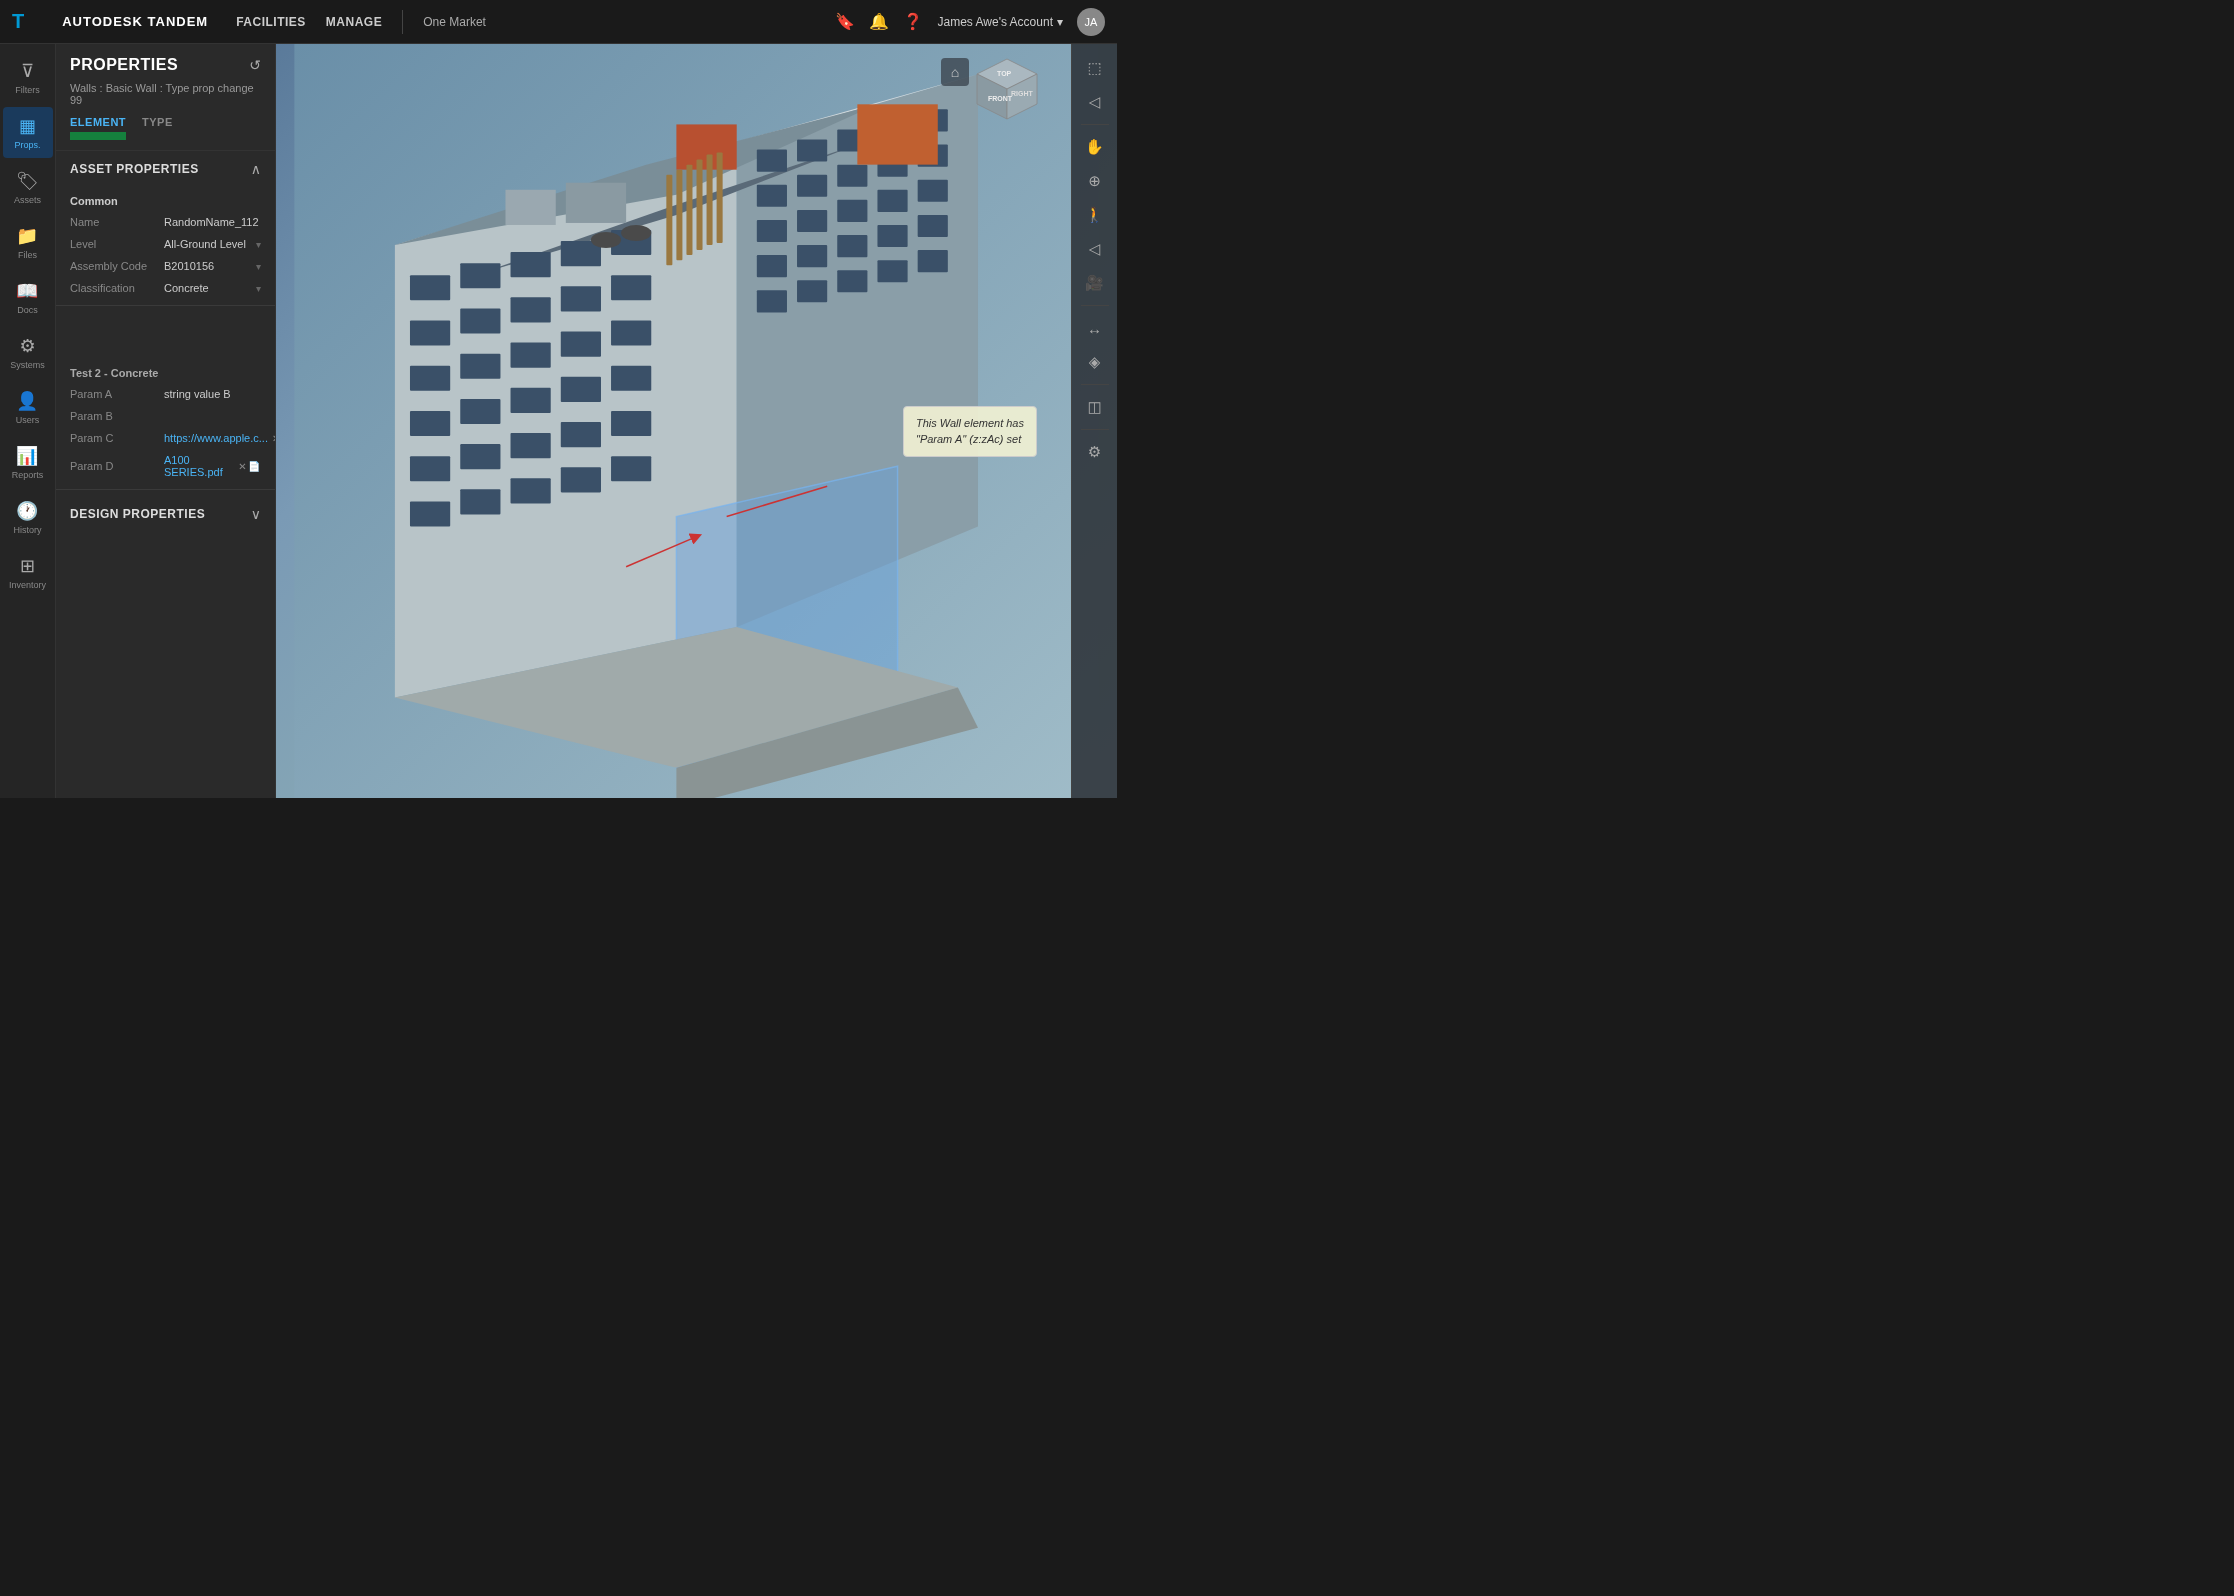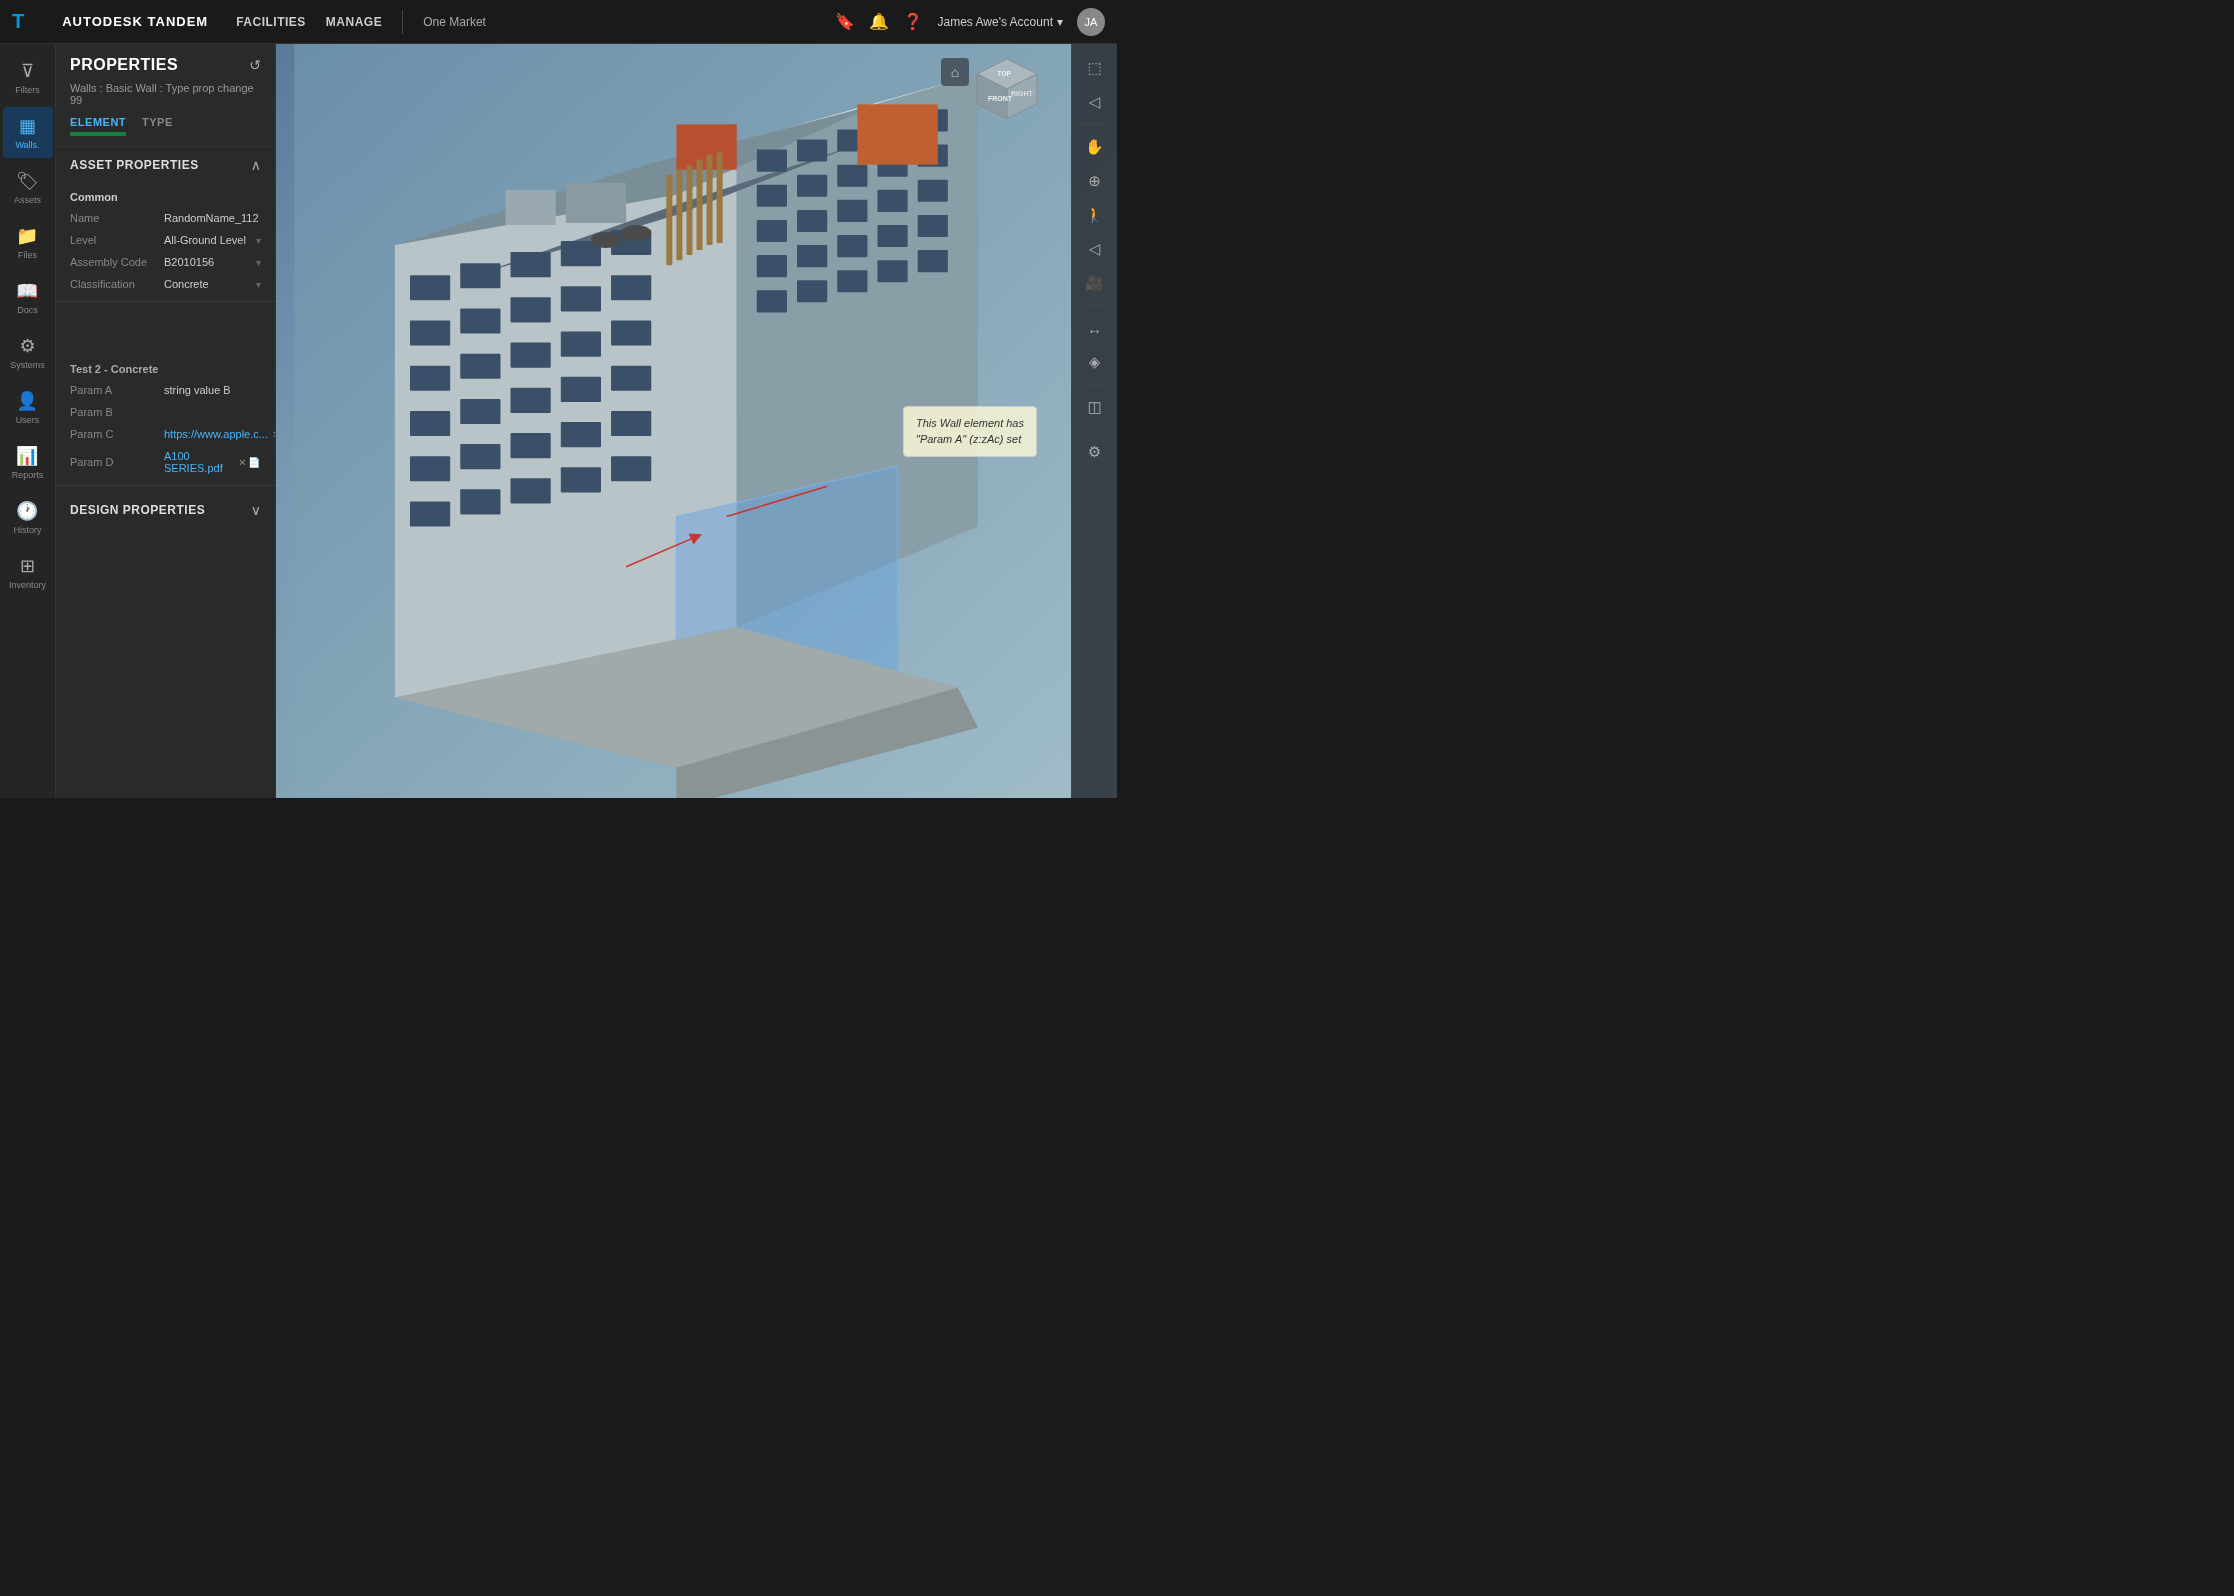--- a/index.html
+++ b/index.html
@@ -35,21 +35,21 @@
     .sidebar-item .label { font-size: 9px; color: #888; text-align: center; }
     .sidebar-item.active .label { color: #4ab4f5; }
 
     
     .props-panel { width: 220px; background: #2a2a2a; border-right: 1px solid #333; display: flex; flex-direction: column; overflow: hidden; }
     .props-header { display: flex; align-items: center; justify-content: space-between; padding: 12px 14px 8px; }
     .props-title { font-size: 16px; font-weight: bold; color: #fff; letter-spacing: 0.5px; }
     .props-subtitle { padding: 0 14px 10px; font-size: 11px; color: #999; }
     .props-tabs { display: flex; gap: 16px; padding: 0 14px 10px; border-bottom: 1px solid #333; }
     .props-tab { font-size: 11px; font-weight: bold; color: #888; cursor: pointer; padding-bottom: 4px; letter-spacing: 0.5px; }
-    .props-tab.active { color: #4ab4f5; border-bottom: 4px solid #15803d; }
+    .props-tab.active { color: #4ab4f5; border-bottom: 8px solid #15803d; }
 
     .props-body { flex: 1; overflow-y: auto; padding: 0; }
     .section-header { display: flex; align-items: center; justify-content: space-between; padding: 10px 14px; }
     .section-title { font-size: 12px; font-weight: bold; color: #ddd; letter-spacing: 0.5px; }
     .section-toggle { color: #aaa; font-size: 14px; cursor: pointer; }
 
     .prop-group-label { padding: 8px 14px 4px; font-size: 11px; font-weight: bold; color: #ccc; }
     .prop-row { display: flex; align-items: center; padding: 5px 14px; gap: 4px; }
     .prop-label { width: 90px; font-size: 11px; color: #888; flex-shrink: 0; }
     .prop-value { flex: 1; font-size: 11px; color: #ccc; display: flex; align-items: center; justify-content: space-between; }
@@ -139,21 +139,21 @@
 
 <div class="main-layout">
 
   <div class="sidebar">
     <div class="sidebar-item">
       <span class="icon">⊽</span>
       <span class="label">Filters</span>
     </div>
     <div class="sidebar-item active">
       <span class="icon">▦</span>
-      <span class="label">Walls.</span>
+      <span class="label">Props.</span>
     </div>
     <div class="sidebar-item">
       <span class="icon">🏷</span>
       <span class="label">Assets</span>
     </div>
     <div class="sidebar-item">
       <span class="icon">📁</span>
       <span class="label">Files</span>
     </div>
     <div class="sidebar-item">

